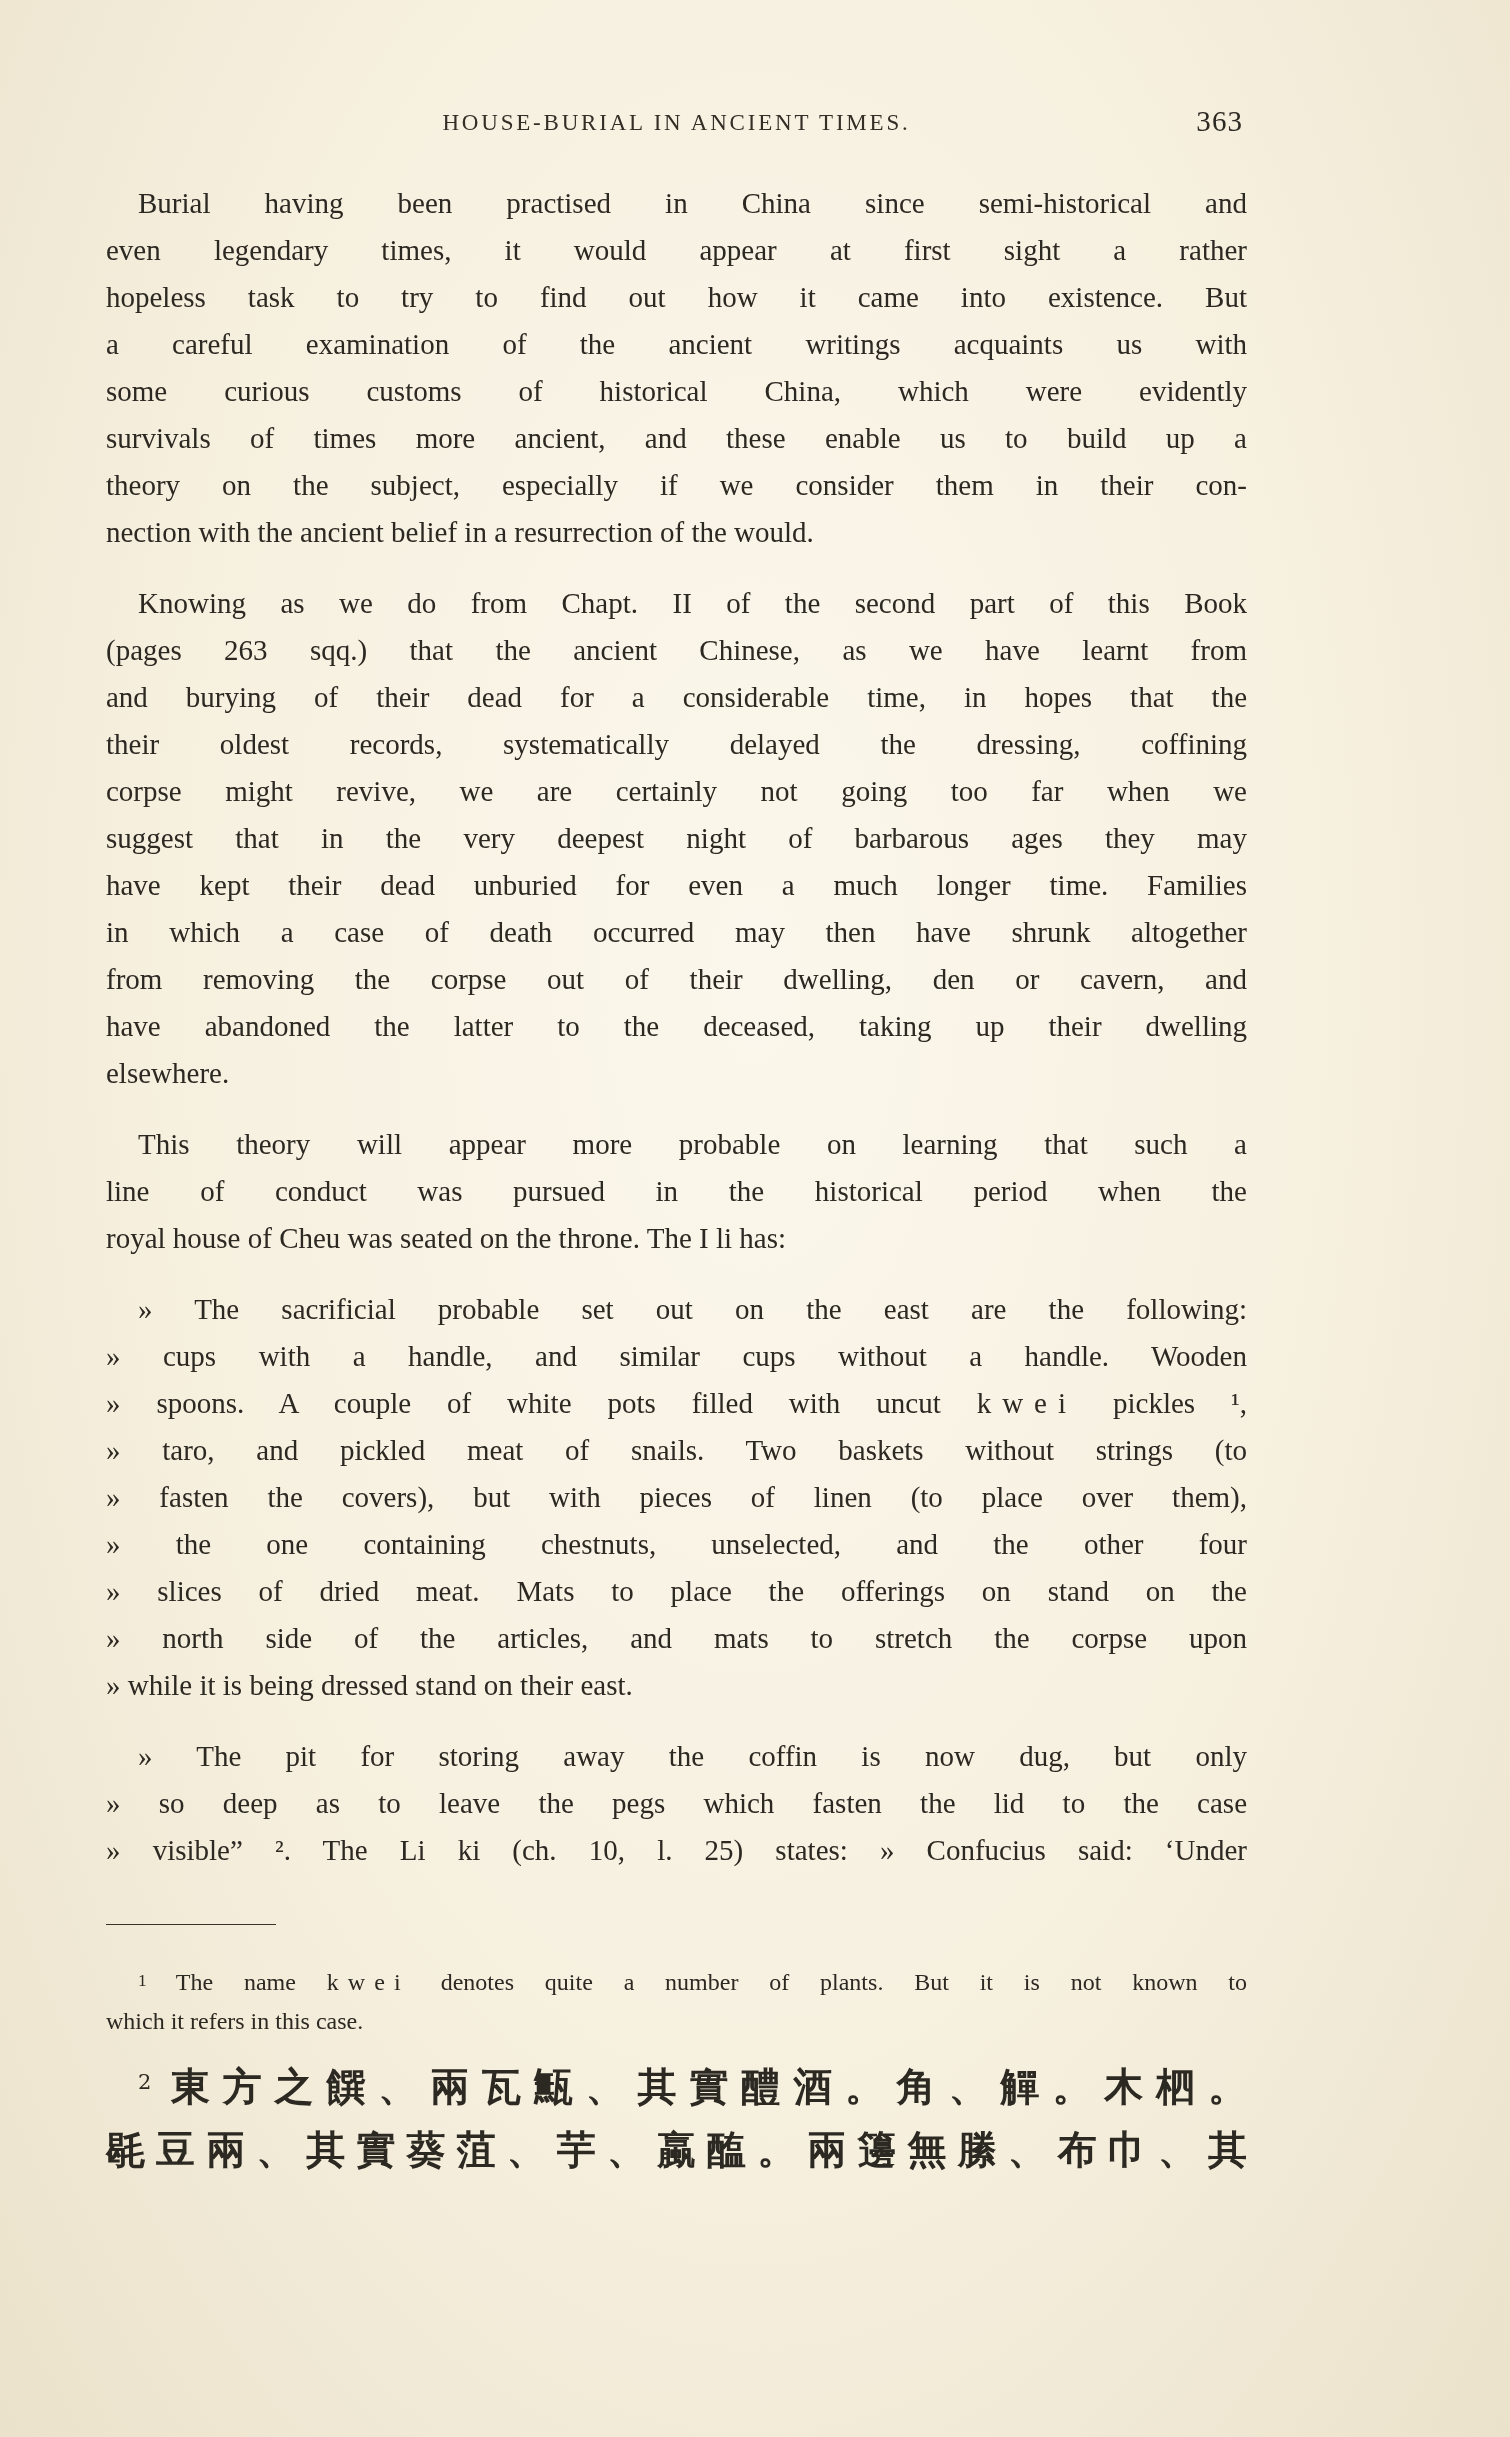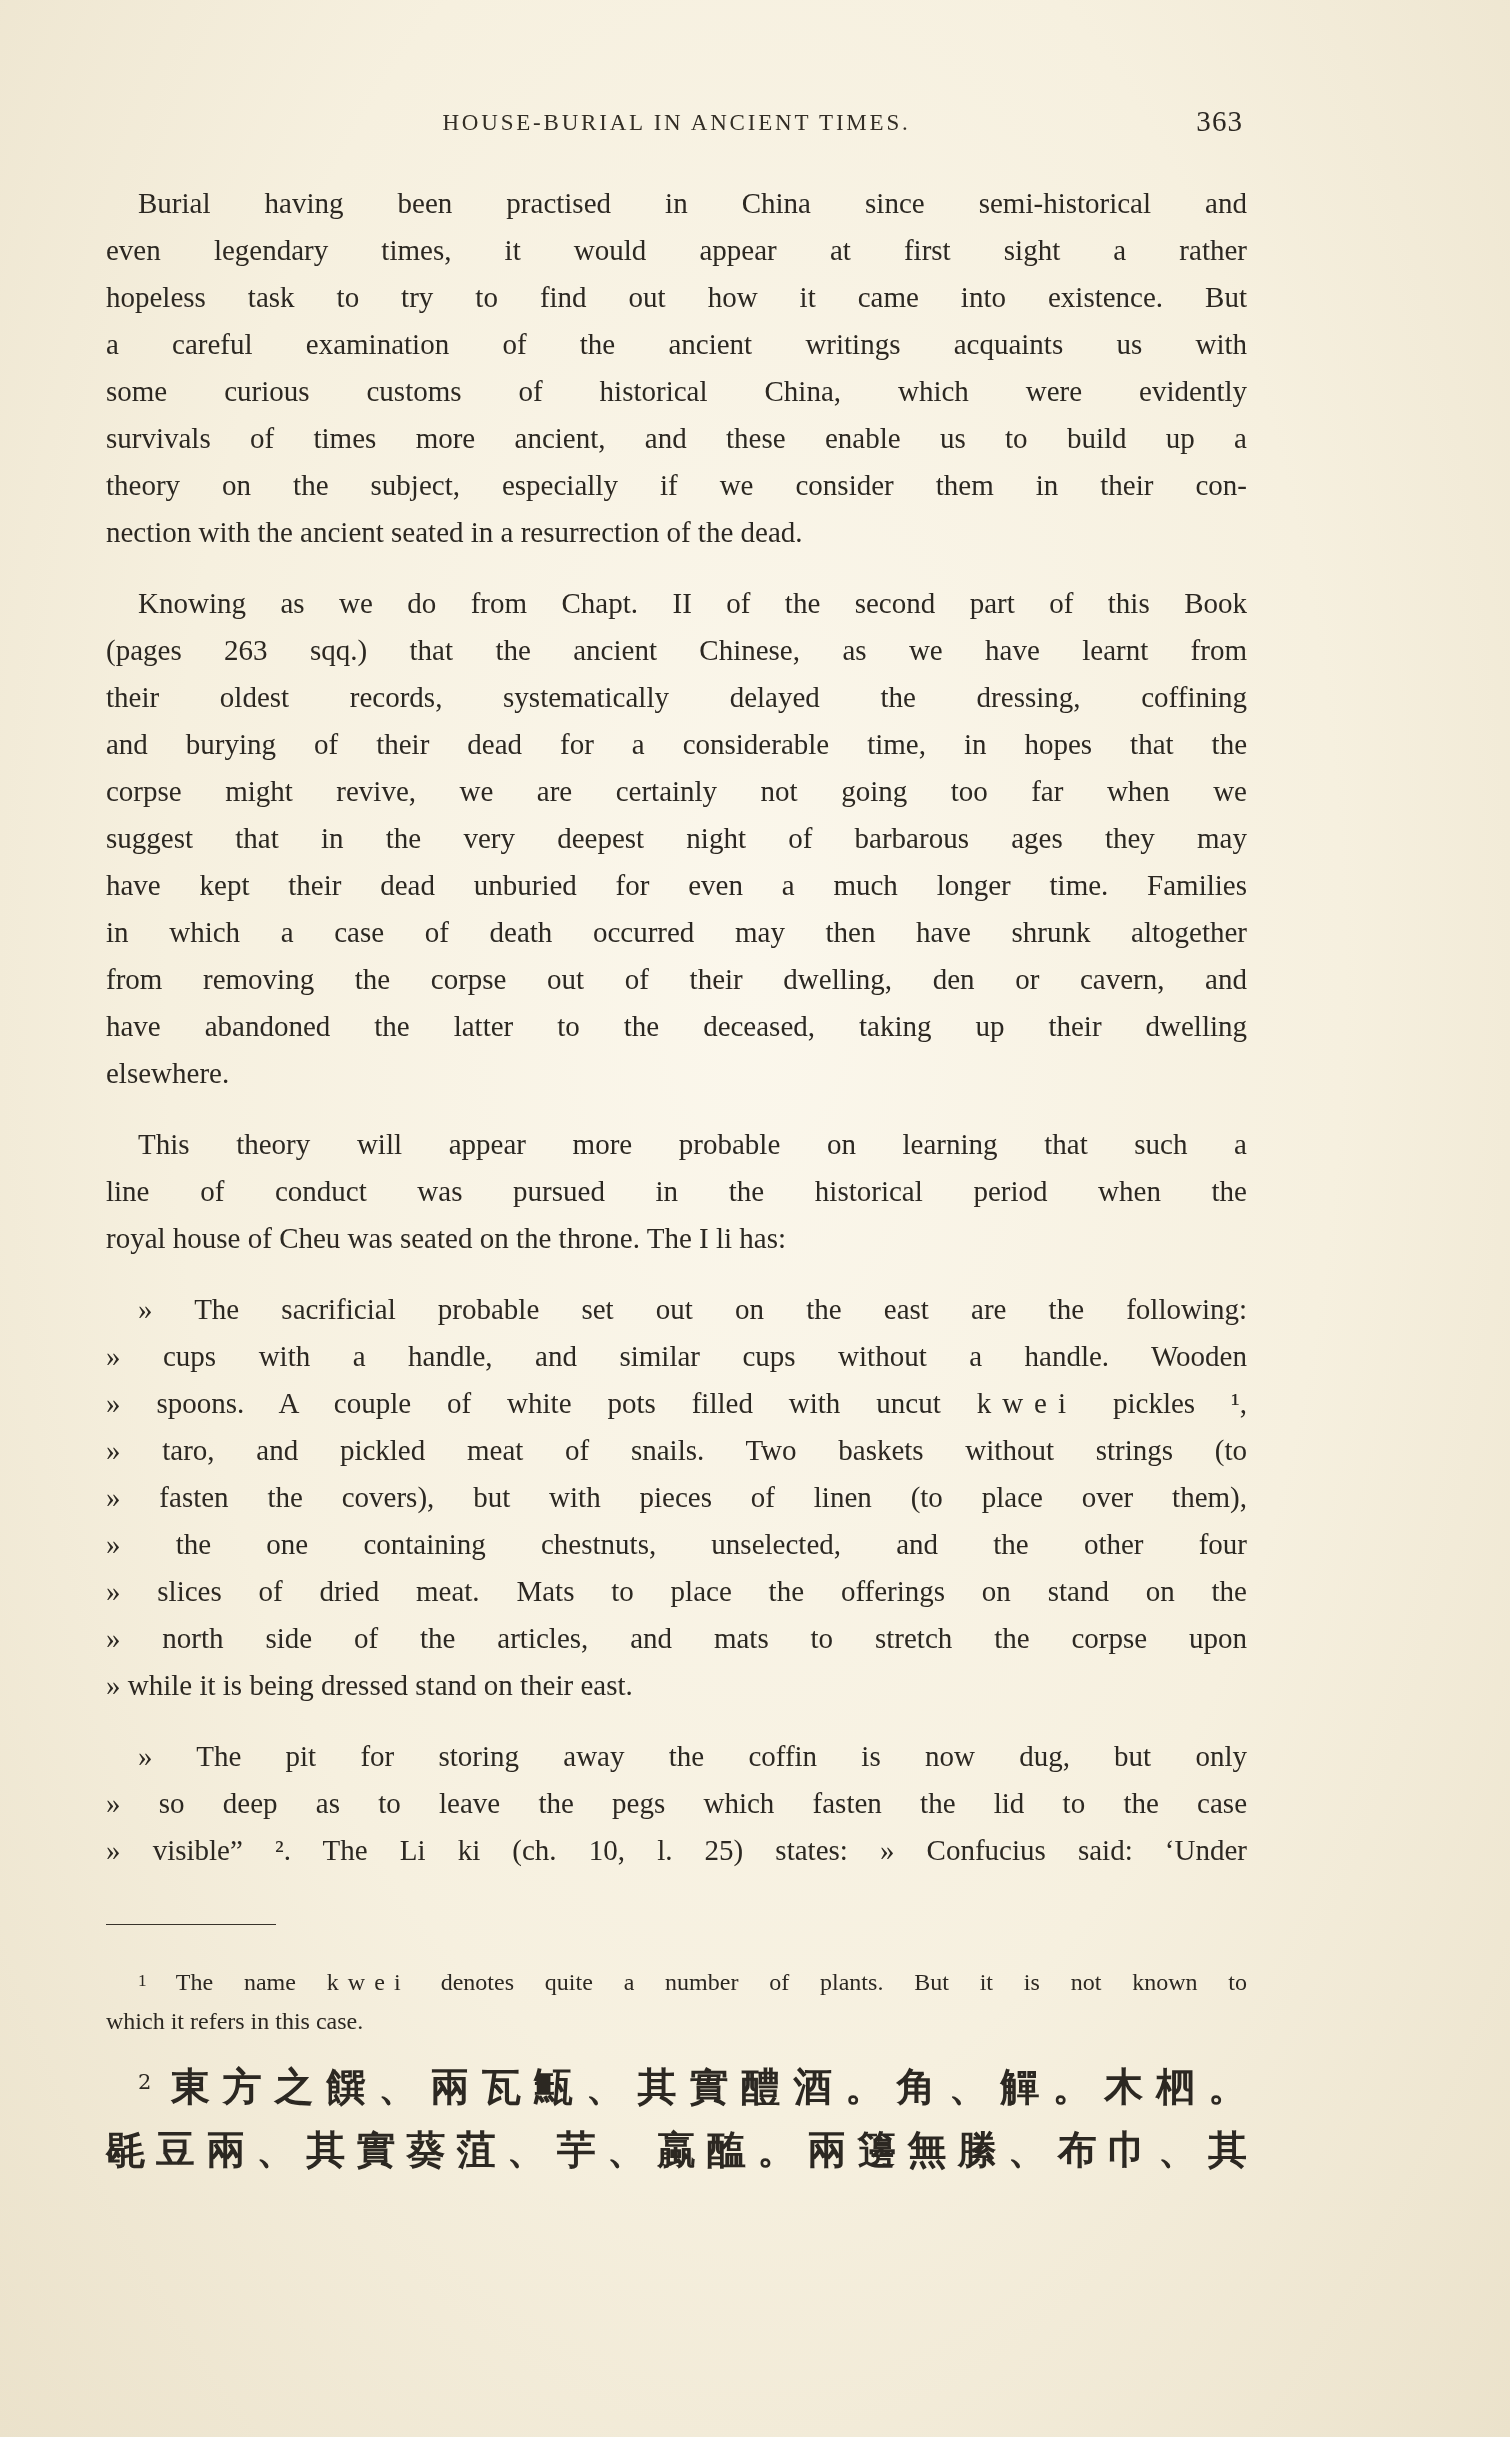--- a/index.html
+++ b/index.html
@@ -46,25 +46,25 @@
   </div>
 
   <div class="body-text">
       <div class="line indent"><span>Burial having been practised in China since semi-historical and</span></div>
       <div class="line"><span>even legendary times, it would appear at first sight a rather</span></div>
       <div class="line"><span>hopeless task to try to find out how it came into existence. But</span></div>
       <div class="line"><span>a careful examination of the ancient writings acquaints us with</span></div>
       <div class="line"><span>some curious customs of historical China, which were evidently</span></div>
       <div class="line"><span>survivals of times more ancient, and these enable us to build up a</span></div>
       <div class="line"><span>theory on the subject, especially if we consider them in their con-</span></div>
-      <div class="line last"><span>nection with the ancient seated in a resurrection of the dead.</span></div>
+      <div class="line last"><span>nection with the ancient belief in a resurrection of the would.</span></div>
       <div class="line indent"><span>Knowing as we do from Chapt. II of the second part of this Book</span></div>
       <div class="line"><span>(pages 263 </span><span class="italic">sqq.</span><span>) that the ancient Chinese, as we have learnt from</span></div>
+      <div class="line"><span>and burying of their dead for a considerable time, in hopes that the</span></div>
       <div class="line"><span>their oldest records, systematically delayed the dressing, coffining</span></div>
-      <div class="line"><span>and burying of their dead for a considerable time, in hopes that the</span></div>
       <div class="line"><span>corpse might revive, we are certainly not going too far when we</span></div>
       <div class="line"><span>suggest that in the very deepest night of barbarous ages they may</span></div>
       <div class="line"><span>have kept their dead unburied for even a much longer time. Families</span></div>
       <div class="line"><span>in which a case of death occurred may then have shrunk altogether</span></div>
       <div class="line"><span>from removing the corpse out of their dwelling, den or cavern, and</span></div>
       <div class="line"><span>have abandoned the latter to the deceased, taking up their dwelling</span></div>
       <div class="line last"><span>elsewhere.</span></div>
       <div class="line indent"><span>This theory will appear more probable on learning that such a</span></div>
       <div class="line"><span>line of conduct was pursued in the historical period when the</span></div>
       <div class="line last"><span>royal house of Cheu was seated on the throne. The </span><span class="italic">I li</span><span> has:</span></div>

